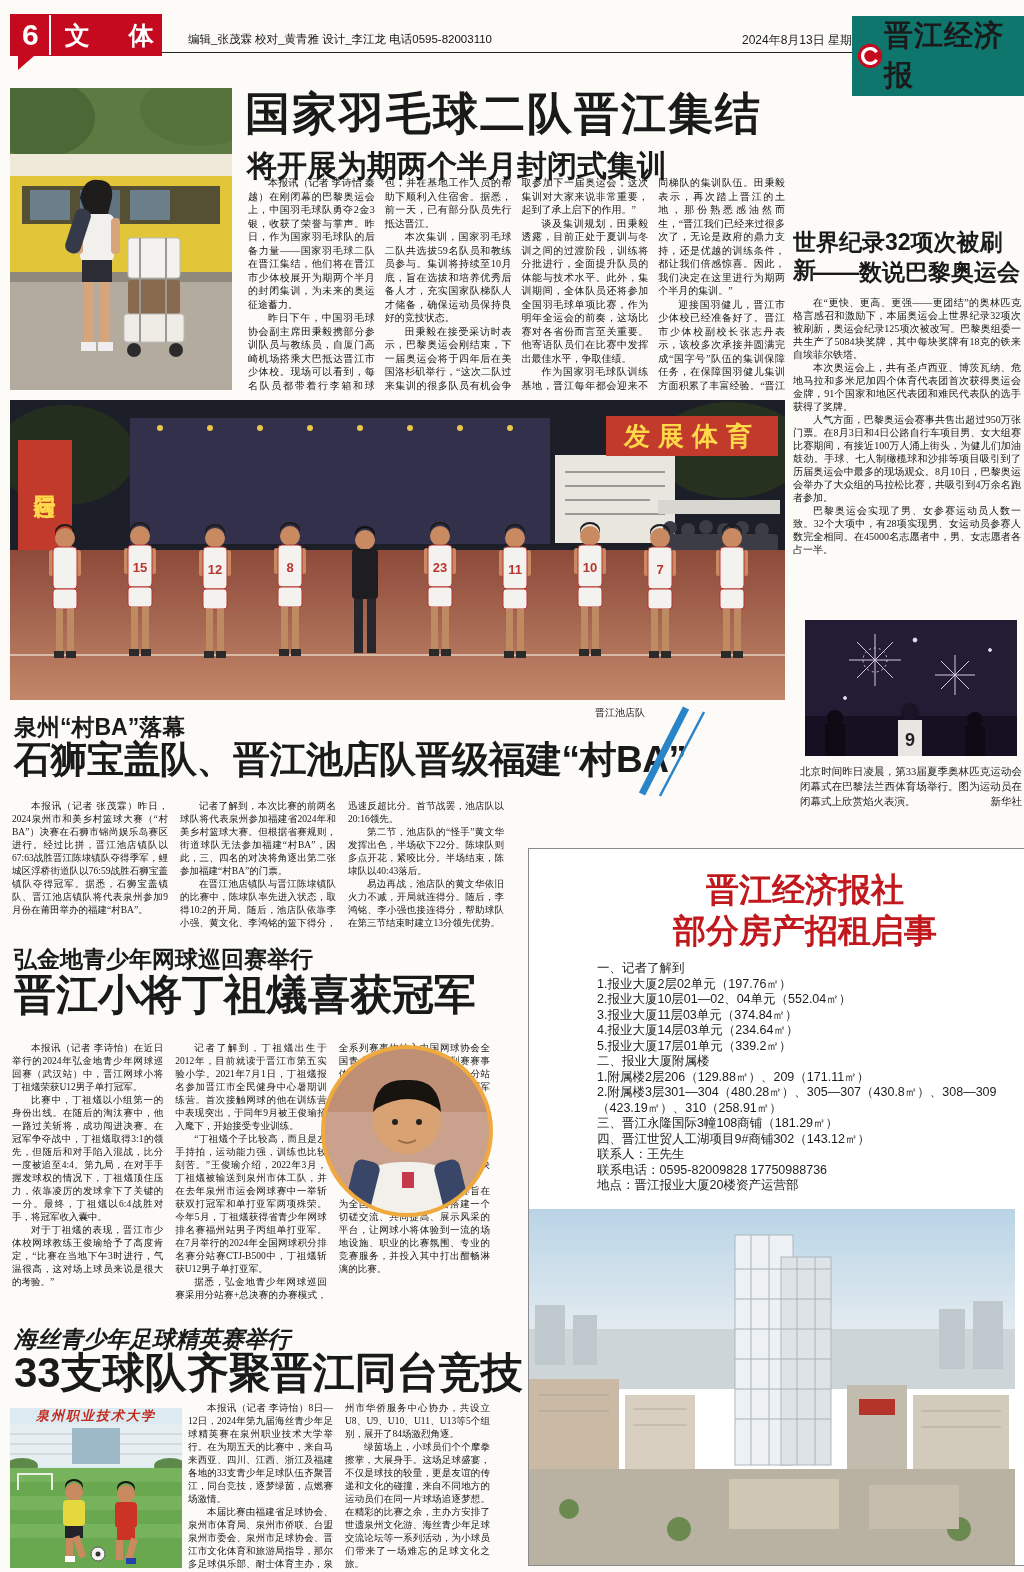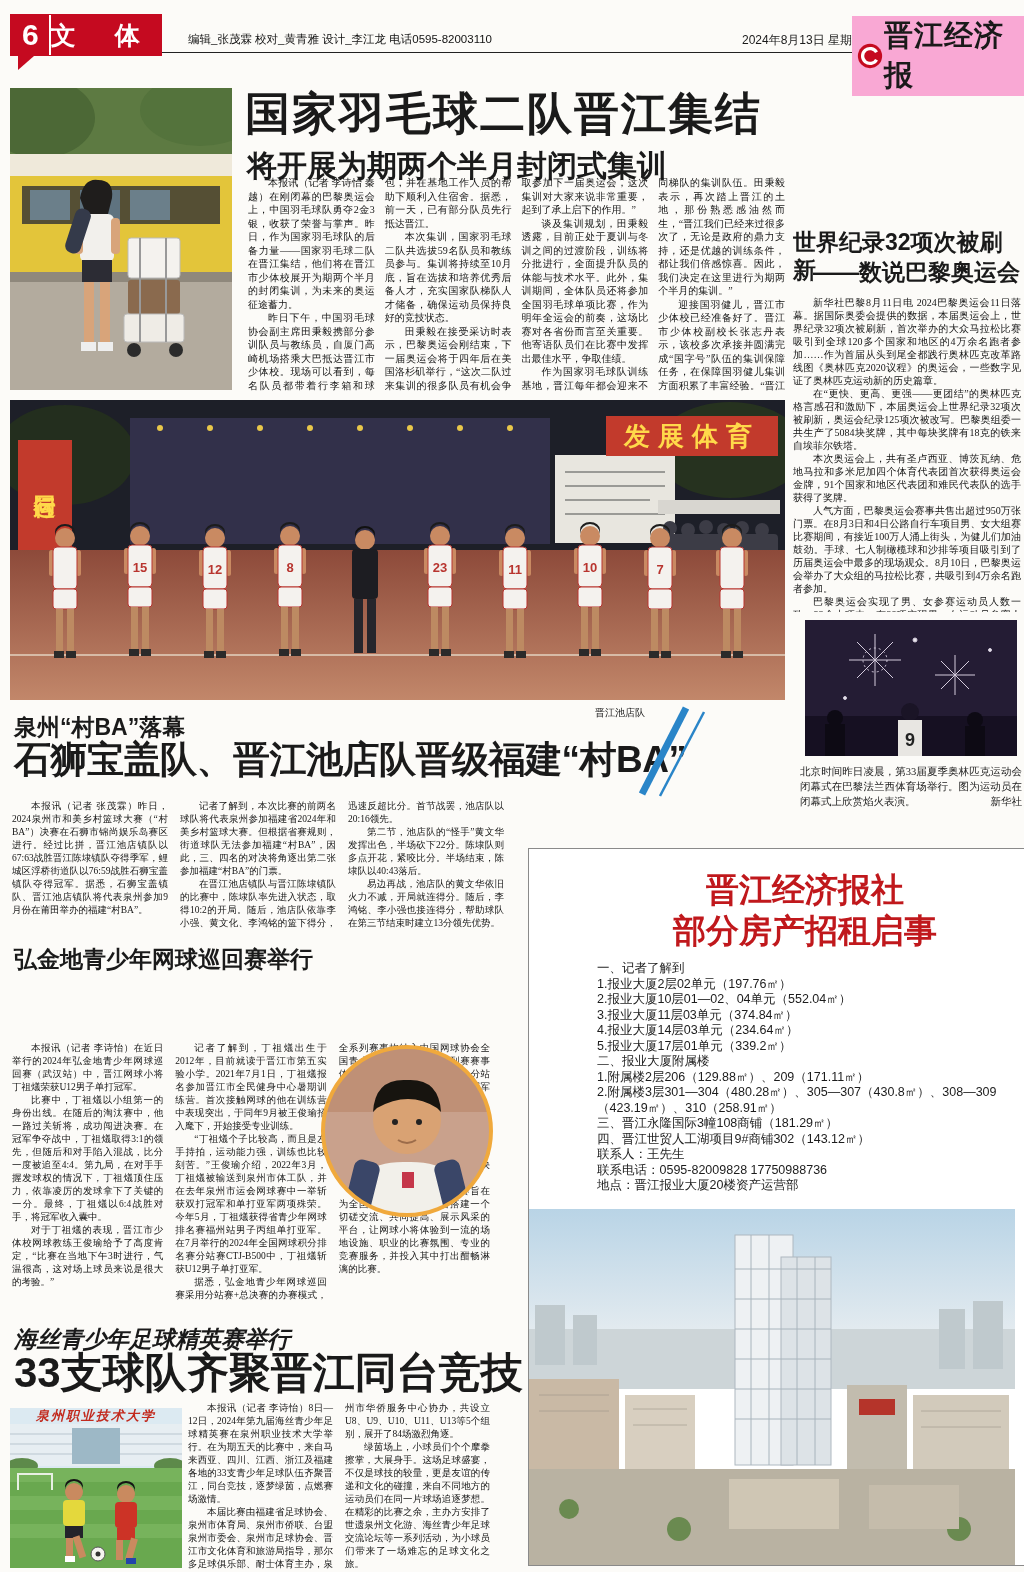--- a/index.html
+++ b/index.html
@@ -2,26 +2,26 @@
 <html><head>
 <meta charset="utf-8">
 <style>
   html,body{margin:0;padding:0;background:#e9e7e2;}
   #page{position:relative;width:1024px;height:1572px;margin:0 auto;background:#fcfbf8;overflow:hidden;
         font-family:"Liberation Sans",sans-serif;color:#1a1a1a;}
   .abs{position:absolute;}
   
   .hdr-box{left:10px;top:14px;width:152px;height:42px;background:#c50a20;color:#fff;display:flex;align-items:center;}
   .hdr-num{font-size:30px;font-weight:bold;padding:0 10px 0 12px;border-right:2px solid #fff;line-height:40px;}
-  .hdr-sec{font-size:25px;font-weight:bold;letter-spacing:16px;white-space:nowrap;}
+  .hdr-sec{font-size:25px;font-weight:bold;letter-spacing:16px;padding-left:14px;white-space:nowrap;}
   .hdr-tail{left:18px;top:56px;width:0;height:0;border-left:16px solid #c50a20;border-bottom:14px solid transparent;}
   .hdr-meta{left:172px;top:32px;font-size:11.5px;color:#111;white-space:nowrap;margin-left:16px;}
   .hdr-date{left:742px;top:32px;font-size:12px;white-space:nowrap;}
   .hdr-rule{left:10px;top:52px;width:1004px;height:1px;background:#222;}
-  .masthead{left:852px;top:16px;display:flex;align-items:center;background:#f9a8d4;padding-left:4px;}
+  .masthead{left:852px;top:16px;display:flex;align-items:center;background:#0f766e;padding-left:4px;}
   .masthead-name{font-size:29px;font-weight:900;letter-spacing:1px;font-family:"Liberation Sans",sans-serif;}
   
   .h-big{font-weight:900;line-height:1.08;white-space:nowrap;}
   .kicker{font-weight:800;}
   
   .bodytext{text-align:justify;overflow:hidden;font-family:"Liberation Serif",serif;color:#141414;}
   .bodytext p{margin:0;text-indent:2em;}
   .cols3{column-count:3;column-gap:12px;}
   .cols4{column-count:4;column-gap:10px;}
   .cols2{column-count:2;column-gap:12px;}
@@ -104,21 +104,20 @@
       <p>本次集训，国家羽毛球二队共选拔59名队员和教练员参与。集训将持续至10月底，旨在选拔和培养优秀后备人才，充实国家队梯队人才储备，确保运动员保持良好的竞技状态。</p>
       <p>田秉毅在接受采访时表示，巴黎奥运会刚结束，下一届奥运会将于四年后在美国洛杉矶举行，“这次二队过来集训的很多队员有机会争取参加下一届奥运会，这次集训对大家来说非常重要，起到了承上启下的作用。”</p>
       <p>谈及集训规划，田秉毅透露，目前正处于夏训与冬训之间的过渡阶段，训练将分批进行，全面提升队员的体能与技术水平。此外，集训期间，全体队员还将参加全国羽毛球单项比赛，作为明年全运会的前奏，这场比赛对各省份而言至关重要。他寄语队员们在比赛中发挥出最佳水平，争取佳绩。</p>
       <p>作为国家羽毛球队训练基地，晋江每年都会迎来不同梯队的集训队伍。田秉毅表示，再次踏上晋江的土地，那份熟悉感油然而生，“晋江我们已经来过很多次了，无论是政府的鼎力支持，还是优越的训练条件，都让我们倍感惊喜。因此，我们决定在这里进行为期两个半月的集训。”</p>
       <p>迎接国羽健儿，晋江市少体校已经准备好了。晋江市少体校副校长张志丹表示，该校多次承接并圆满完成“国字号”队伍的集训保障任务，在保障国羽健儿集训方面积累了丰富经验。“晋江市少体校将严格按照国家羽毛球队的集训要求和标准，全力做好训练、住宿、伙食、交通、医疗保障等相关工作，一如既往地为国羽健儿提供周到细致、全方位的后勤服务保障，确保集训顺利进行。”</p>
     </div>
 
   <div class="abs paris-hl" style="left:793px;top:228px;width:228px;">世界纪录32项次被刷新</div>
   <div class="abs paris-hl" style="left:813px;top:258px;width:228px;">——数说巴黎奥运会</div>
   <div class="abs bodytext" style="left:793px;top:296px;width:228px;height:316px;font-size:10px;line-height:13px;">
-      <p>新华社巴黎8月11日电 2024巴黎奥运会11日落幕。据国际奥委会提供的数据，本届奥运会上，世界纪录32项次被刷新，首次举办的大众马拉松比赛吸引到全球120多个国家和地区的4万余名跑者参加……作为首届从头到尾全都践行奥林匹克改革路线图《奥林匹克2020议程》的奥运会，一些数字见证了奥林匹克运动新的历史篇章。</p>
       <p>在“更快、更高、更强——更团结”的奥林匹克格言感召和激励下，本届奥运会上世界纪录32项次被刷新，奥运会纪录125项次被改写。巴黎奥组委一共生产了5084块奖牌，其中每块奖牌有18克的铁来自埃菲尔铁塔。</p>
       <p>本次奥运会上，共有圣卢西亚、博茨瓦纳、危地马拉和多米尼加四个体育代表团首次获得奥运会金牌，91个国家和地区代表团和难民代表队的选手获得了奖牌。</p>
       <p>人气方面，巴黎奥运会赛事共售出超过950万张门票。在8月3日和4日公路自行车项目男、女大组赛比赛期间，有接近100万人涌上街头，为健儿们加油鼓劲。手球、七人制橄榄球和沙排等项目吸引到了历届奥运会中最多的现场观众。8月10日，巴黎奥运会举办了大众组的马拉松比赛，共吸引到4万余名跑者参加。</p>
       <p>巴黎奥运会实现了男、女参赛运动员人数一致。32个大项中，有28项实现男、女运动员参赛人数完全相同。在45000名志愿者中，男、女志愿者各占一半。</p>
     </div>
 
   <svg class="abs" style="left:805px;top:620px;" width="212" height="136" viewBox="0 0 212 136">
     <rect width="212" height="136" fill="#241c34"></rect>
     <g stroke="#e8dff0" stroke-width="1" opacity="0.9">
       <g transform="translate(70,40)">
@@ -253,20 +252,21 @@
   </svg>
   <div class="abs bodytext cols3" style="left:12px;top:800px;width:492px;height:138px;font-size:9.5px;line-height:13px;">
       <p>本报讯（记者 张茂霖）昨日，2024泉州市和美乡村篮球大赛（“村BA”）决赛在石狮市锦尚娱乐岛赛区进行。经过比拼，晋江池店镇队以67:63战胜晋江陈埭镇队夺得季军，鲤城区浮桥街道队以76:59战胜石狮宝盖镇队夺得冠军。据悉，石狮宝盖镇队、晋江池店镇队将代表泉州参加9月份在莆田举办的福建“村BA”。</p>
       <p>记者了解到，本次比赛的前两名球队将代表泉州参加福建省2024年和美乡村篮球大赛。但根据省赛规则，街道球队无法参加福建“村BA”，因此，三、四名的对决将角逐出第二张参加福建“村BA”的门票。</p>
       <p>在晋江池店镇队与晋江陈埭镇队的比赛中，陈埭队率先进入状态，取得10:2的开局。随后，池店队依靠李小强、黄文化、李鸿铭的篮下得分，迅速反超比分。首节战罢，池店队以20:16领先。</p>
       <p>第二节，池店队的“怪手”黄文华发挥出色，半场砍下22分。陈埭队则多点开花，紧咬比分。半场结束，陈埭队以40:43落后。</p>
       <p>易边再战，池店队的黄文华依旧火力不减，开局就连得分。随后，李鸿铭、李小强也接连得分，帮助球队在第三节结束时建立13分领先优势。</p>
     </div>
 
   <div class="abs kicker" style="left:14px;top:944px;font-size:23px;">弘金地青少年网球巡回赛举行</div>
+  <div class="abs h-big" style="left:14px;top:972px;font-size:42px;">晋江小将丁祖燨喜获冠军</div>
   <div class="abs bodytext cols3" style="left:12px;top:1042px;width:478px;height:276px;font-size:9.5px;line-height:13px;">
       <p>本报讯（记者 李诗怡）在近日举行的2024年弘金地青少年网球巡回赛（武汉站）中，晋江网球小将丁祖燨荣获U12男子单打冠军。</p>
       <p>比赛中，丁祖燨以小组第一的身份出线。在随后的淘汰赛中，他一路过关斩将，成功闯进决赛。在冠军争夺战中，丁祖燨取得3:1的领先，但随后和对手陷入混战，比分一度被追至4:4。第九局，在对手手握发球权的情况下，丁祖燨顶住压力，依靠凌厉的发球拿下了关键的一分。最终，丁祖燨以6:4战胜对手，将冠军收入囊中。</p>
       <p>对于丁祖燨的表现，晋江市少体校网球教练王俊瑜给予了高度肯定，“比赛在当地下午3时进行，气温很高，这对场上球员来说是很大的考验。”</p>
       <p>记者了解到，丁祖燨出生于2012年，目前就读于晋江市第五实验小学。2021年7月1日，丁祖燨报名参加晋江市全民健身中心暑期训练营。首次接触网球的他在训练营中表现突出，于同年9月被王俊瑜招入麾下，开始接受专业训练。</p>
       <p>“丁祖燨个子比较高，而且是左手持拍，运动能力强，训练也比较刻苦。”王俊瑜介绍，2022年3月，丁祖燨被输送到泉州市体工队，并在去年泉州市运会网球赛中一举斩获双打冠军和单打亚军两项殊荣。今年5月，丁祖燨获得省青少年网球排名赛福州站男子丙组单打亚军。在7月举行的2024年全国网球积分排名赛分站赛CTJ-B500中，丁祖燨斩获U12男子单打亚军。</p>
       <p>据悉，弘金地青少年网球巡回赛采用分站赛+总决赛的办赛模式，全系列赛事均纳入中国网球协会全国青少年网球积分排名系列赛赛事体系（简称“CTJ积分赛”）中，分站赛为B500级别，对应标准签位冠军得分为500分，为“CTJ-B500”赛事；总决赛为B600级别，对应标准签位冠军得分为600分，为“CTJ-B600”赛事。2024年度，赛事分为深圳、成都、西安、南昌、大连、北京、郑州、武汉等8站分站赛和1站总决赛。</p>
       <p>弘金地青少年网球巡回赛旨在为全国青少年网球爱好者搭建一个切磋交流、共同提高、展示风采的平台，让网球小将体验到一流的场地设施、职业的比赛氛围、专业的竞赛服务，并投入其中打出酣畅淋漓的比赛。</p>
     </div>
 

